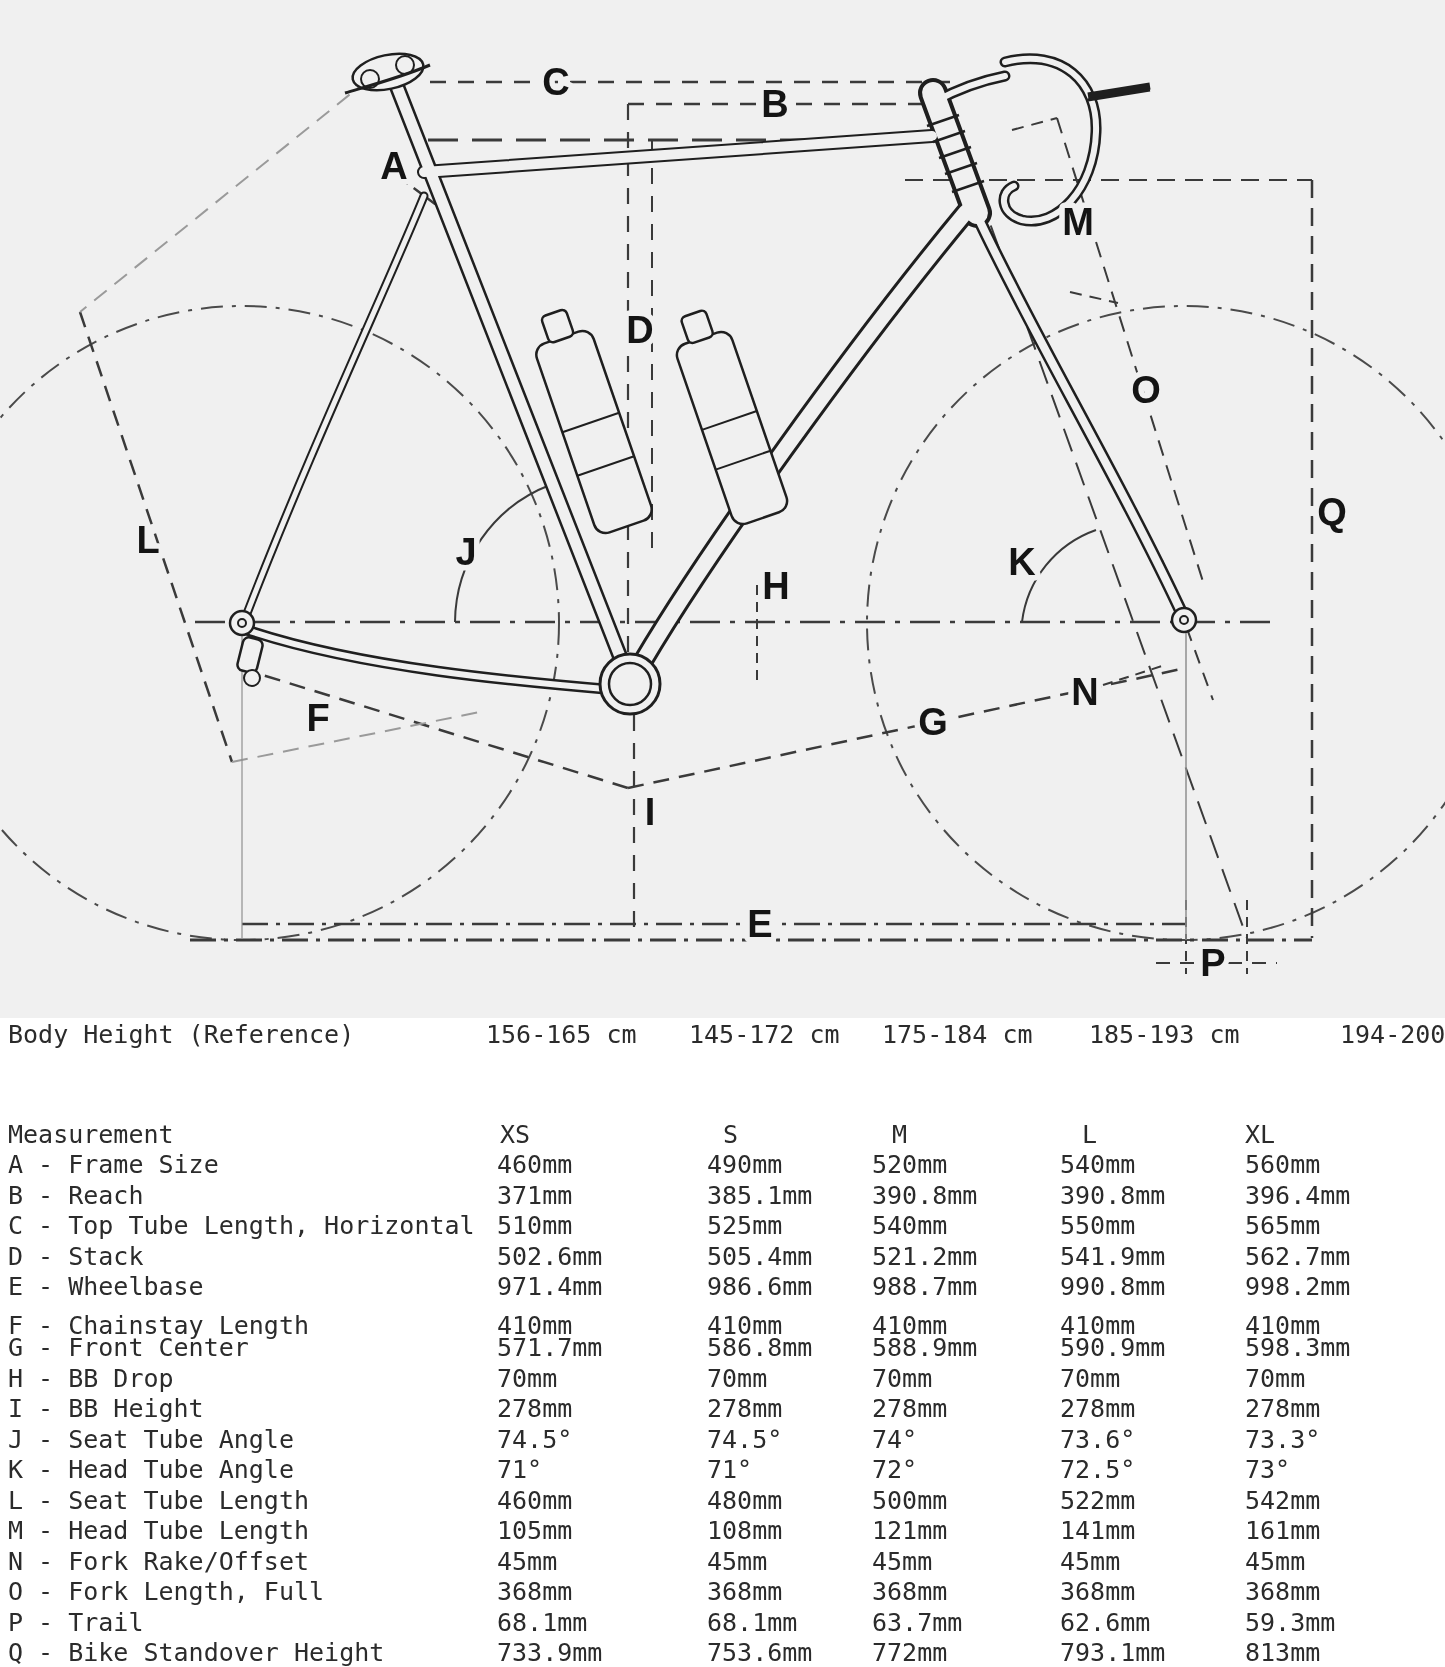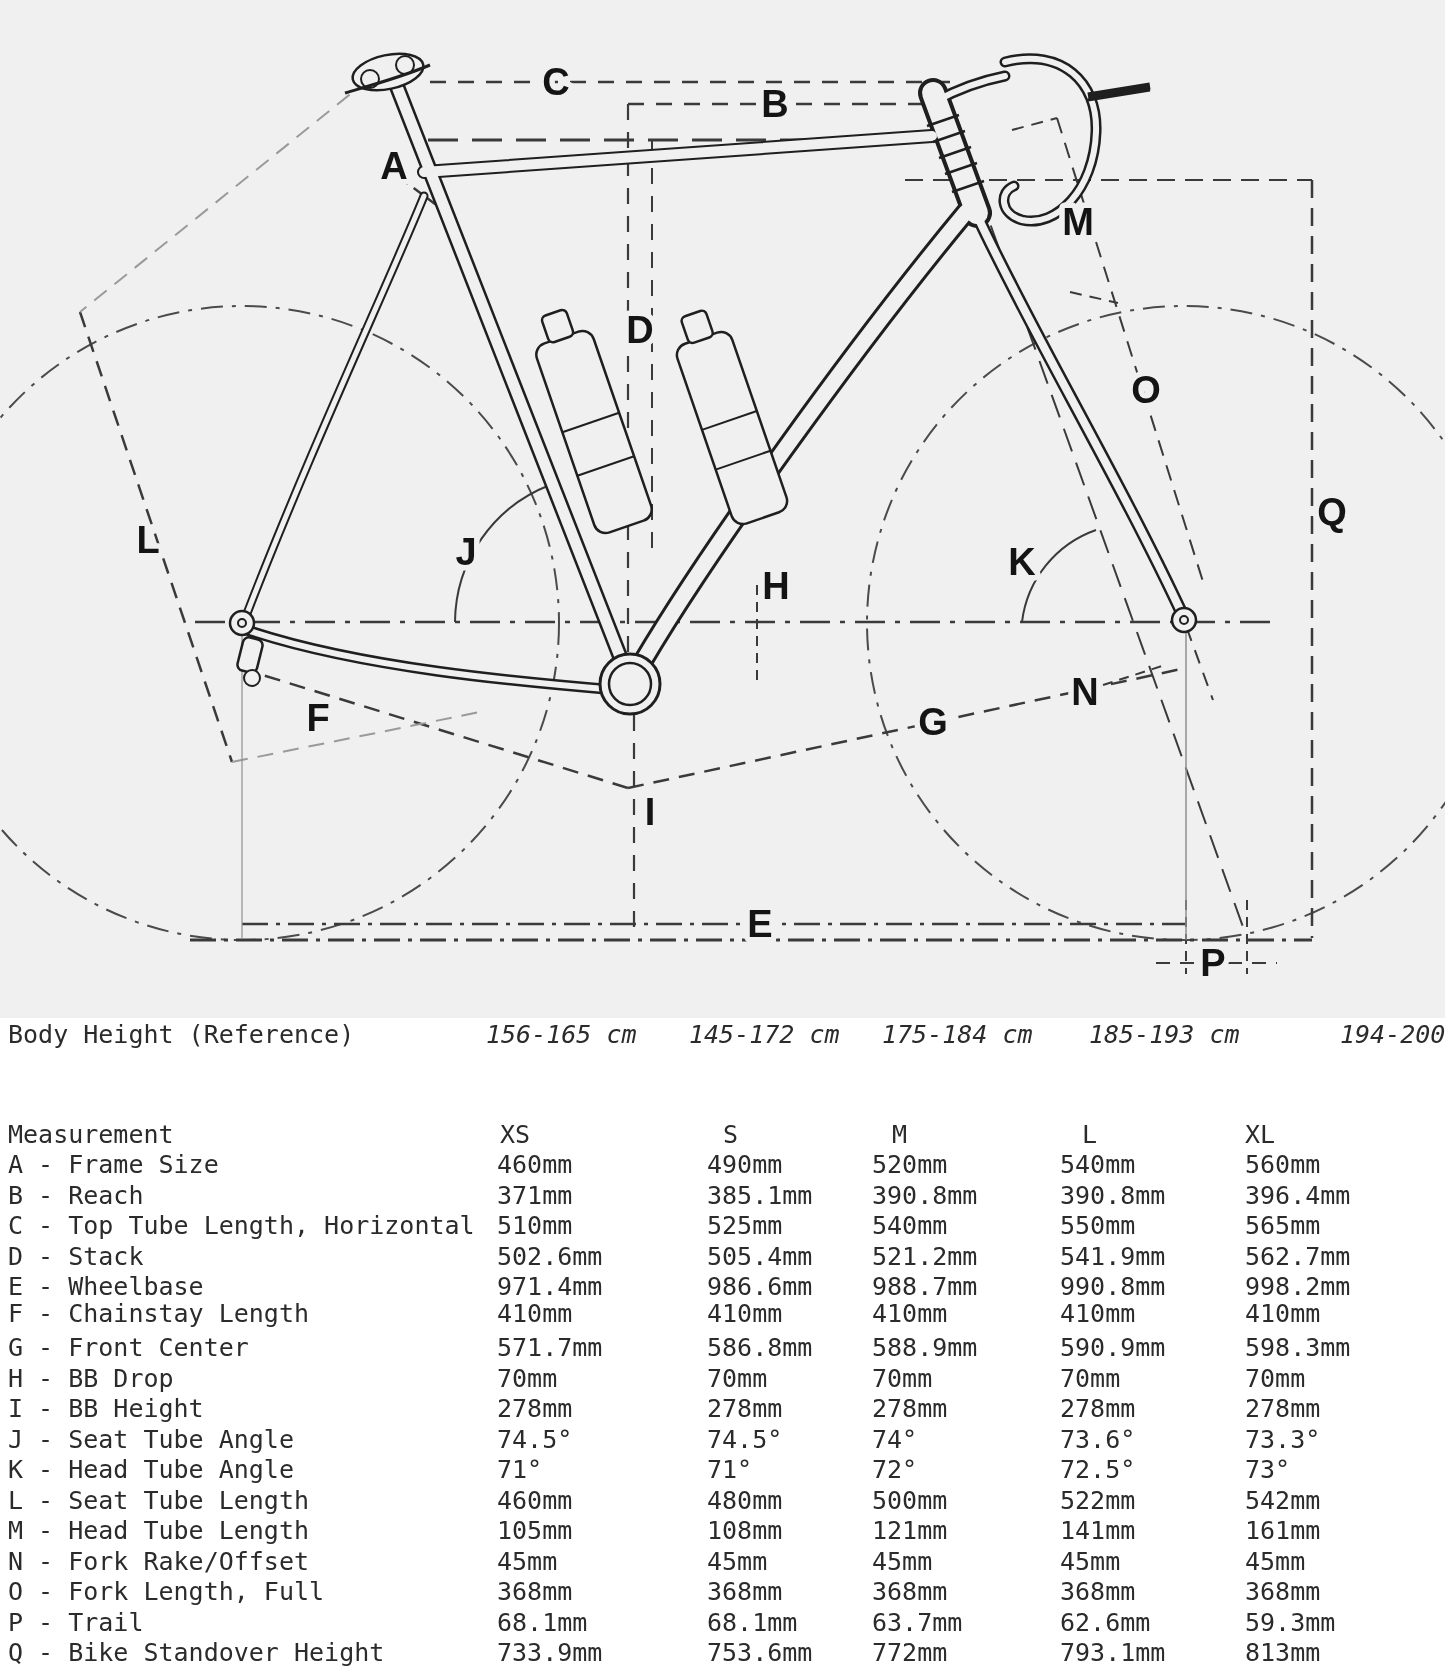--- a/index.html
+++ b/index.html
@@ -18,21 +18,21 @@
   .part{stroke:#1f1f1f;fill:#f0f0f0;}
   .part-line{stroke:#1f1f1f;fill:none;}
   .dim-label{font-family:"Liberation Sans","DejaVu Sans",sans-serif;font-size:38px;font-weight:700;
              fill:#141414;paint-order:stroke;stroke:#f0f0f0;stroke-width:11px;stroke-linejoin:round;}
   
   .bh-row,.bh-note{position:absolute;left:0;width:1445px;height:30px;font-size:25px;white-space:pre;}
   .bh-row{top:1020px;}
   .bh-note{top:1051px;}
   .bh-label{position:absolute;left:8px;top:0;}
   .bh-note span{position:absolute;left:8px;top:0;}
-  .bh-range{position:absolute;top:0;font-style:italic;}
+  .bh-range{position:absolute;top:0;}
   .r0{left:486px}.r1{left:689px}.r2{left:882px}.r3{left:1089px}.r4{left:1340px}
   
   .size-table{position:absolute;left:0;top:1112px;width:1445px;height:555px;font-size:25px;}
   .trow{position:absolute;left:0;width:1445px;height:28px;white-space:pre;}
   .cell{position:absolute;top:0;}
   .c0{left:8px}.c1{left:497px}.c2{left:707px}.c3{left:872px}.c4{left:1060px}.c5{left:1245px}
   .hrow .c1{left:500px}.hrow .c2{left:723px}.hrow .c3{left:892px}.hrow .c4{left:1082px}.hrow .c5{left:1245px}
 </style>
 </head>
 <body>
@@ -193,21 +193,21 @@
     <span class="bh-range r4">194-200 cm</span>
   </div>
 
   <div class="size-table" id="size-table">
       <div class="trow hrow" style="top: 8px;"><span class="cell c0">Measurement</span><span class="cell c1">XS</span><span class="cell c2">S</span><span class="cell c3">M</span><span class="cell c4">L</span><span class="cell c5">XL</span></div>
       <div class="trow" style="top: 38px;"><span class="cell c0">A - Frame Size</span><span class="cell c1">460mm</span><span class="cell c2">490mm</span><span class="cell c3">520mm</span><span class="cell c4">540mm</span><span class="cell c5">560mm</span></div>
       <div class="trow" style="top: 68.5px;"><span class="cell c0">B - Reach</span><span class="cell c1">371mm</span><span class="cell c2">385.1mm</span><span class="cell c3">390.8mm</span><span class="cell c4">390.8mm</span><span class="cell c5">396.4mm</span></div>
       <div class="trow" style="top: 99px;"><span class="cell c0">C - Top Tube Length, Horizontal</span><span class="cell c1">510mm</span><span class="cell c2">525mm</span><span class="cell c3">540mm</span><span class="cell c4">550mm</span><span class="cell c5">565mm</span></div>
       <div class="trow" style="top: 129.5px;"><span class="cell c0">D - Stack</span><span class="cell c1">502.6mm</span><span class="cell c2">505.4mm</span><span class="cell c3">521.2mm</span><span class="cell c4">541.9mm</span><span class="cell c5">562.7mm</span></div>
       <div class="trow" style="top: 160px;"><span class="cell c0">E - Wheelbase</span><span class="cell c1">971.4mm</span><span class="cell c2">986.6mm</span><span class="cell c3">988.7mm</span><span class="cell c4">990.8mm</span><span class="cell c5">998.2mm</span></div>
-      <div class="trow" style="top: 187px;"><span class="cell c0">F - Chainstay Length</span><span class="cell c1">410mm</span><span class="cell c2">410mm</span><span class="cell c3">410mm</span><span class="cell c4">410mm</span><span class="cell c5">410mm</span></div>
+      <div class="trow" style="top: 199px;"><span class="cell c0">F - Chainstay Length</span><span class="cell c1">410mm</span><span class="cell c2">410mm</span><span class="cell c3">410mm</span><span class="cell c4">410mm</span><span class="cell c5">410mm</span></div>
       <div class="trow" style="top: 221px;"><span class="cell c0">G - Front Center</span><span class="cell c1">571.7mm</span><span class="cell c2">586.8mm</span><span class="cell c3">588.9mm</span><span class="cell c4">590.9mm</span><span class="cell c5">598.3mm</span></div>
       <div class="trow" style="top: 251.5px;"><span class="cell c0">H - BB Drop</span><span class="cell c1">70mm</span><span class="cell c2">70mm</span><span class="cell c3">70mm</span><span class="cell c4">70mm</span><span class="cell c5">70mm</span></div>
       <div class="trow" style="top: 282px;"><span class="cell c0">I - BB Height</span><span class="cell c1">278mm</span><span class="cell c2">278mm</span><span class="cell c3">278mm</span><span class="cell c4">278mm</span><span class="cell c5">278mm</span></div>
       <div class="trow" style="top: 312.5px; padding-left: 44px;"><span class="cell c0">J - Seat Tube Angle</span><span class="cell c1">74.5°</span><span class="cell c2">74.5°</span><span class="cell c3">74°</span><span class="cell c4">73.6°</span><span class="cell c5">73.3°</span></div>
       <div class="trow" style="top: 343px;"><span class="cell c0">K - Head Tube Angle</span><span class="cell c1">71°</span><span class="cell c2">71°</span><span class="cell c3">72°</span><span class="cell c4">72.5°</span><span class="cell c5">73°</span></div>
       <div class="trow" style="top: 373.5px;"><span class="cell c0">L - Seat Tube Length</span><span class="cell c1">460mm</span><span class="cell c2">480mm</span><span class="cell c3">500mm</span><span class="cell c4">522mm</span><span class="cell c5">542mm</span></div>
       <div class="trow" style="top: 404px;"><span class="cell c0">M - Head Tube Length</span><span class="cell c1">105mm</span><span class="cell c2">108mm</span><span class="cell c3">121mm</span><span class="cell c4">141mm</span><span class="cell c5">161mm</span></div>
       <div class="trow" style="top: 434.5px;"><span class="cell c0">N - Fork Rake/Offset</span><span class="cell c1">45mm</span><span class="cell c2">45mm</span><span class="cell c3">45mm</span><span class="cell c4">45mm</span><span class="cell c5">45mm</span></div>
       <div class="trow" style="top: 465px;"><span class="cell c0">O - Fork Length, Full</span><span class="cell c1">368mm</span><span class="cell c2">368mm</span><span class="cell c3">368mm</span><span class="cell c4">368mm</span><span class="cell c5">368mm</span></div>
       <div class="trow" style="top: 495.5px;"><span class="cell c0">P - Trail</span><span class="cell c1">68.1mm</span><span class="cell c2">68.1mm</span><span class="cell c3">63.7mm</span><span class="cell c4">62.6mm</span><span class="cell c5">59.3mm</span></div>

